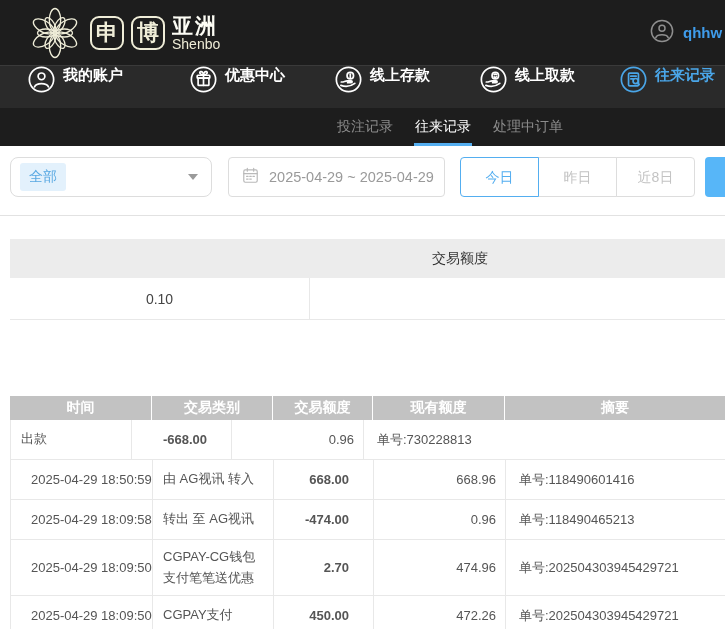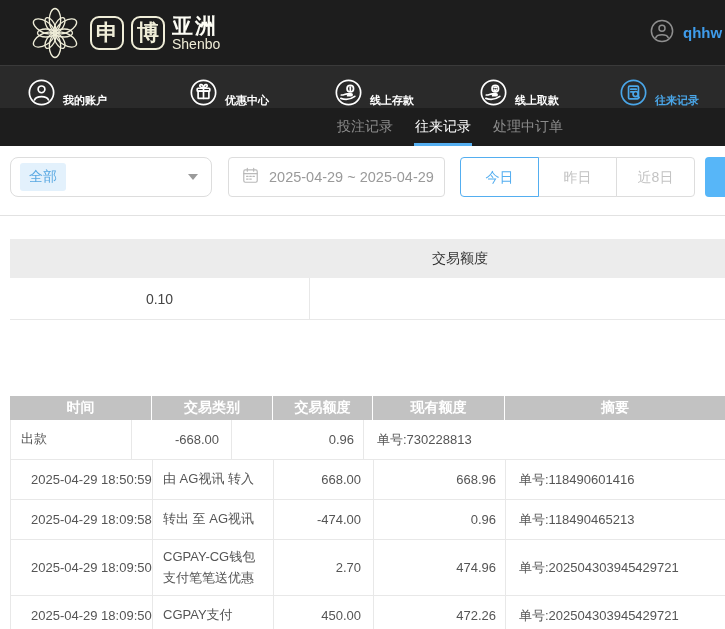--- a/index.html
+++ b/index.html
@@ -16,22 +16,22 @@
               align-items:center; justify-content:center; }
   .logo-stack { display:flex; flex-direction:column; justify-content:center; line-height:1.05; }
   .logo-region { color:#fdfdf5; font-size:21px; letter-spacing:2px; font-weight:bold; }
   .logo-latin  { color:#efedd8; font-size:14px; }
   .userbox { position:absolute; left:650px; top:0; height:65px; display:flex;
              align-items:center; gap:9px; white-space:nowrap; }
   .username { color:#3f9ceb; font-size:15px; font-weight:bold; }
 
   
   .navbar { height:43px; background:#2a2a2a; border-top:1px solid #3a3a3a; position:relative; }
-  .nav-item { position:absolute; top:0; height:42px; display:flex; align-items:flex-end;
-              gap:8px; color:#fff; font-size:11px; font-weight:bold; cursor:pointer; }
+  .nav-item { position:absolute; top:0; height:42px; display:flex; align-items:flex-start;
+              gap:8px; color:#fff; font-size:15px; font-weight:bold; cursor:pointer; }
   .nav-item svg { stroke:#fff; }
   .nav-item.active { color:#4aa6e8; }
   .nav-item.active svg { stroke:#4aa6e8; }
 
   
   .tabbar { height:38px; background:#1d1d1d; display:flex; gap:22px; padding-left:337px; }
   .tab { position:relative; font-size:14px; color:#8c8c8c; line-height:36px; cursor:pointer; }
   .tab.active { color:#fff; }
   .tab.active::after { content:""; position:absolute; left:-1px; right:-1px; bottom:0;
                        height:3px; background:#54aef0; }
@@ -82,21 +82,21 @@
   .dh-cell:last-child { border-right:none; }
   .w-time{width:142px;} .w-type{width:121px;} .w-amt{width:100px;}
   .w-bal{width:132px;} .w-sum{flex:1;}
   .d-row { display:flex; min-height:40px; border-bottom:1px solid #e8e8e8;
            border-left:1px solid #e8e8e8; }
   .d-cell { display:flex; align-items:center; color:#555; font-size:13px;
             border-right:1px solid #e8e8e8; }
   .d-cell.w-sum { border-right:none; }
   .c-time { padding-left:20px; }
   .c-type { padding:5px 8px 5px 10px; line-height:1.55; }
-  .c-amt  { justify-content:flex-end; padding-right:12px; }
+  .c-amt  { justify-content:flex-end; padding-right:24px;font-weight:bold; }
   .c-bal  { justify-content:flex-end; padding-right:9px; }
   .c-sum  { padding-left:13px; }
 
   svg.icn { fill:none; stroke-width:1.5; stroke-linecap:round; stroke-linejoin:round; }
 </style>
 </head>
 <body>
 
 <div class="page">
 

